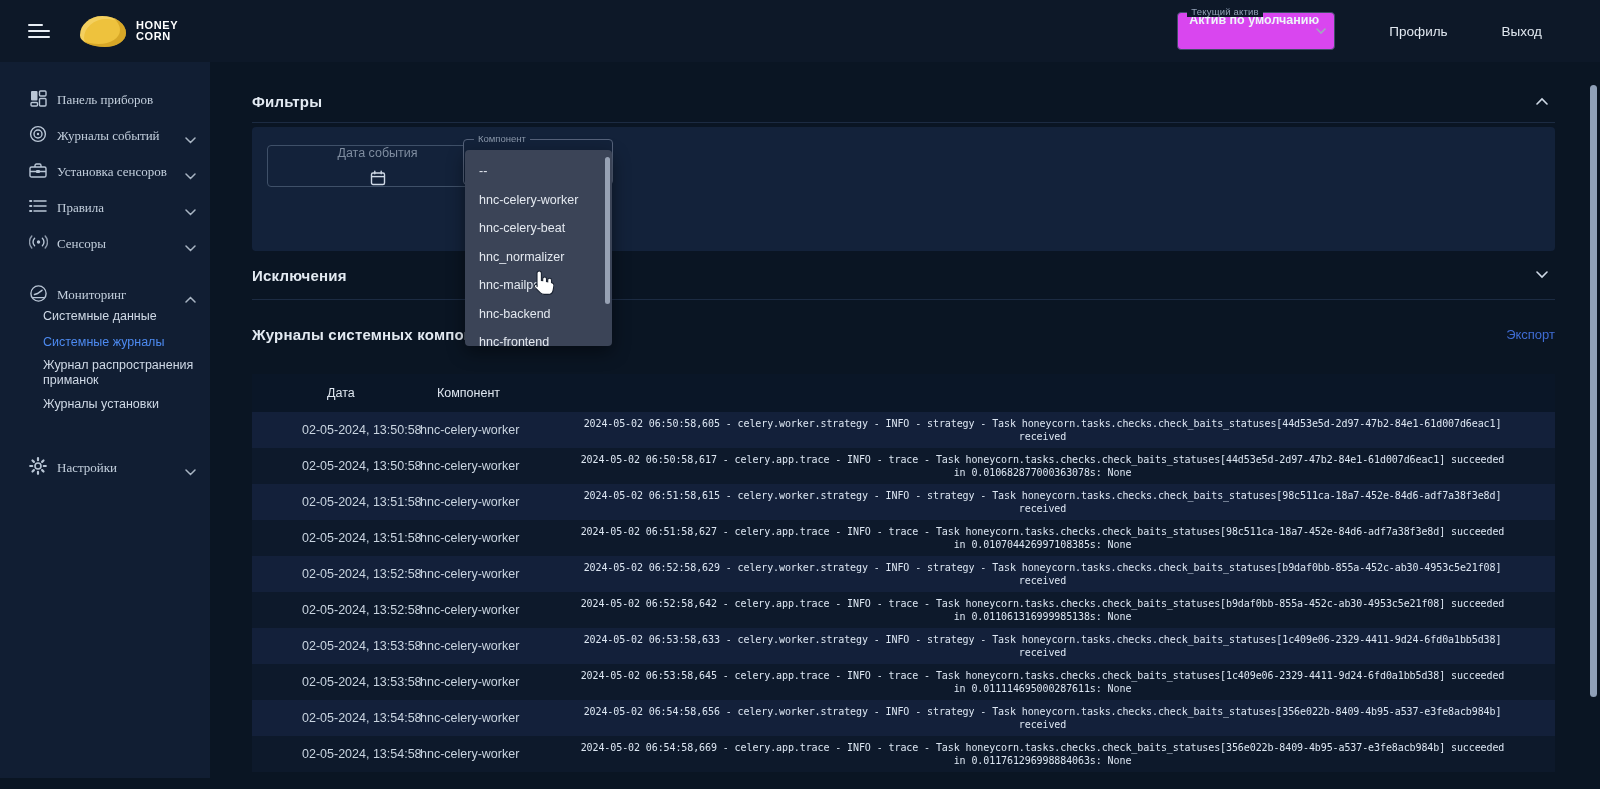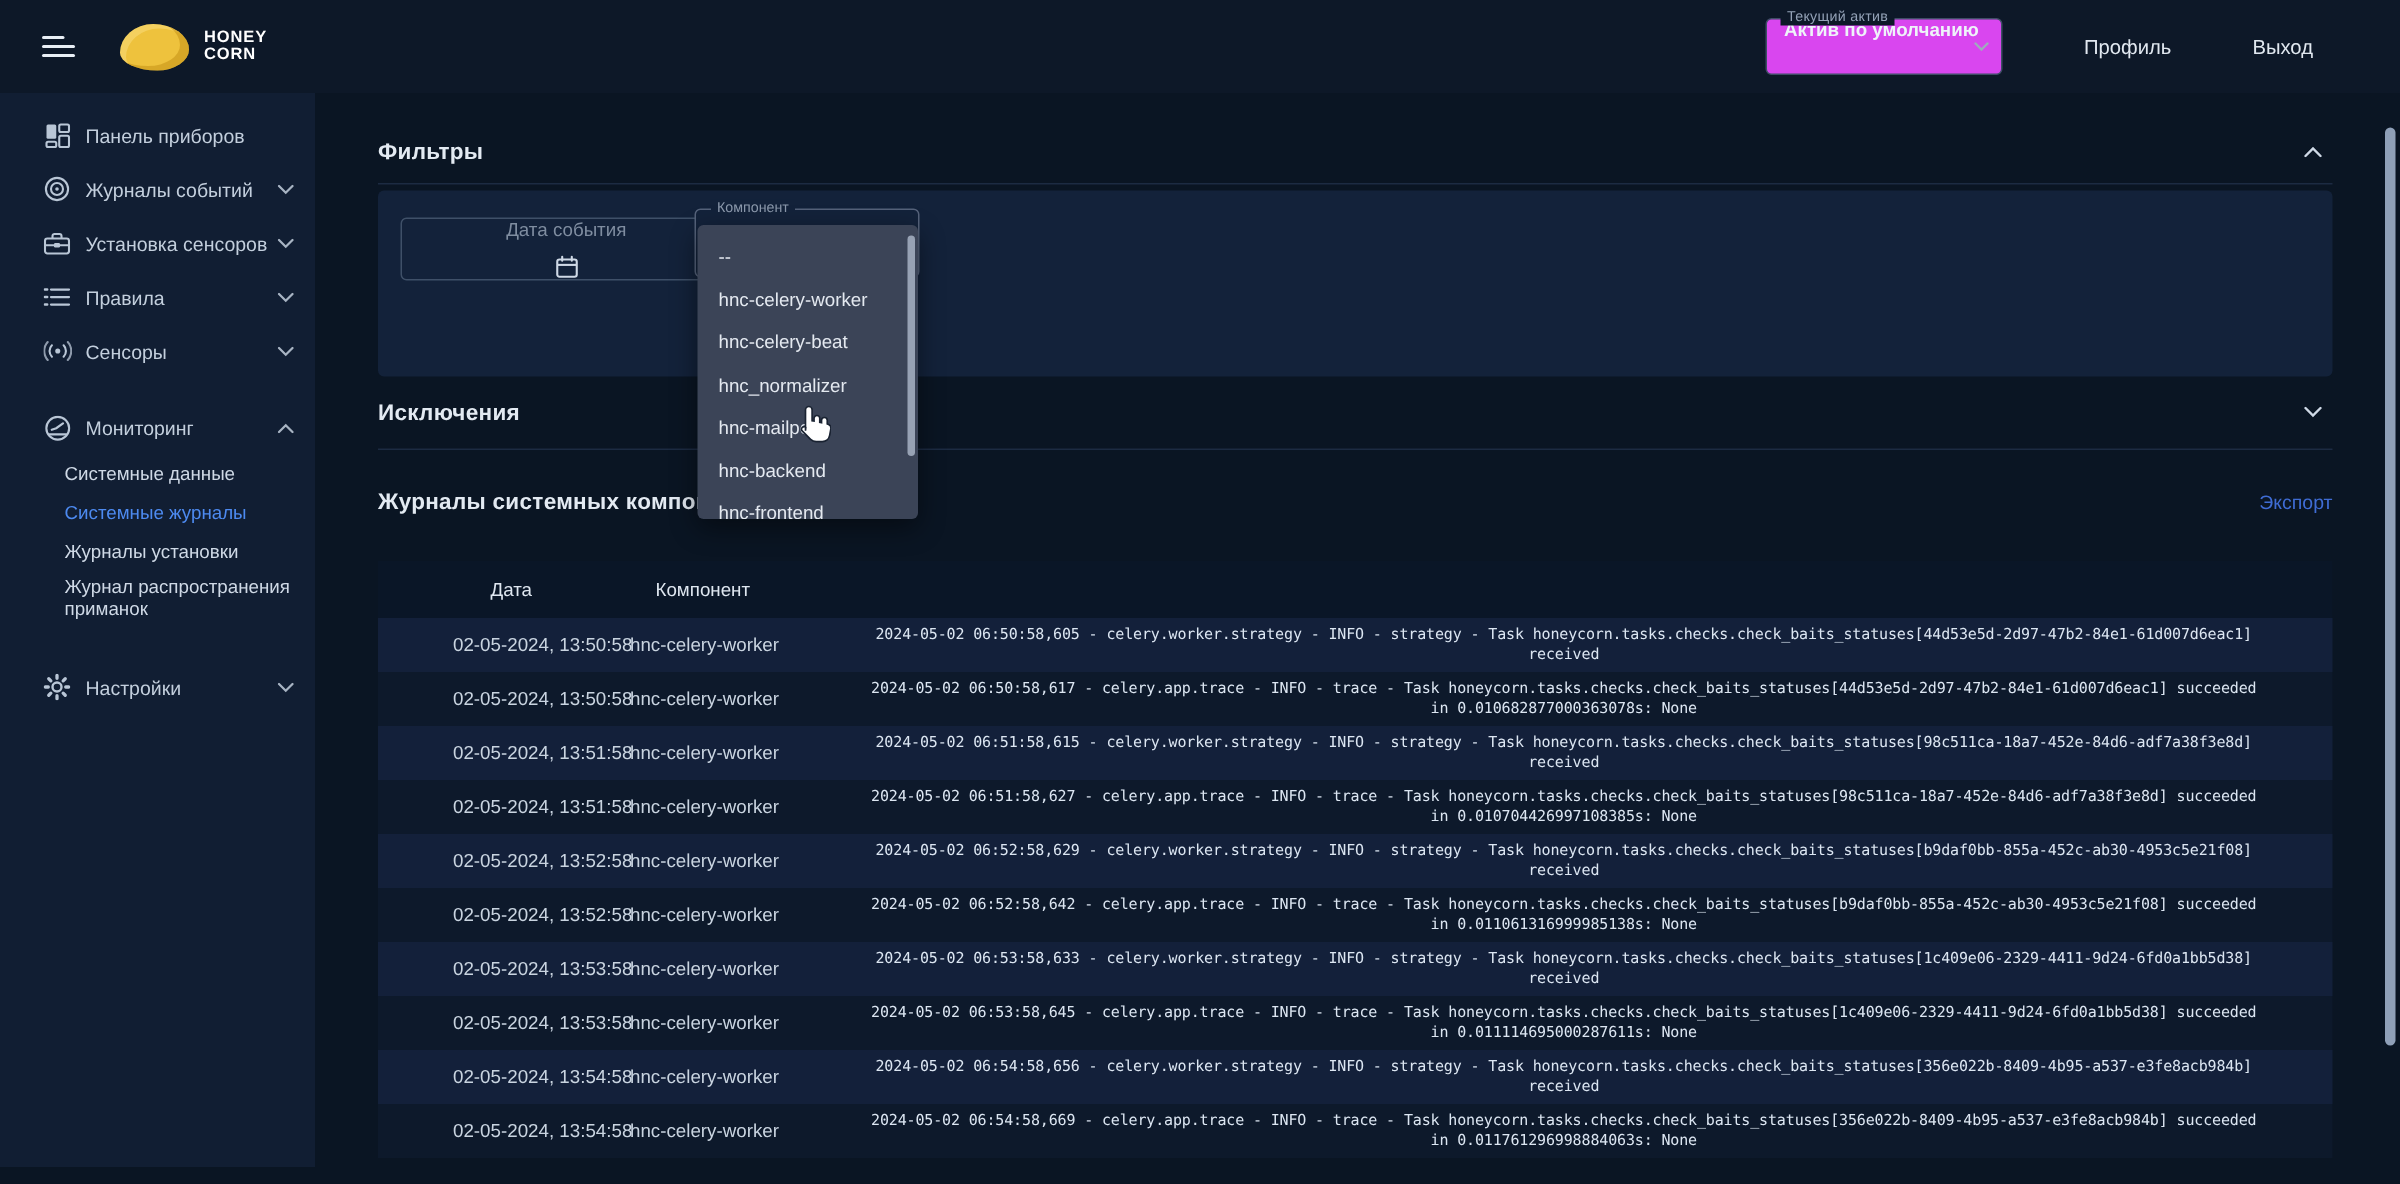--- a/index.html
+++ b/index.html
@@ -44,22 +44,22 @@
   }
   .asset-select .aval{ font-size:12.5px; font-weight:bold; color:#eef3f9; white-space:nowrap; }
   .asset-select .chev{ position:absolute; right:8px; top:15px; }
   .top-link{ font-size:13.5px; color:#e1e8f0; margin-left:54px; cursor:pointer; }
   
   .sidebar{
     position:absolute; left:0; top:62px; width:210px; height:716px;
     background:#111e33; z-index:4; padding-top:10px;
   }
   .s-item{
-    height:36px; display:flex; align-items:center; padding:0 14px 0 28px;
-    color:#c3cfdd; cursor:pointer; font-size:13px;
+    height:36px; display:flex; align-items:flex-end; padding:0 14px 0 28px;
+    color:#c3cfdd; cursor:pointer; font-size:13px;font-family:Liberation Serif, serif;
   }
   .s-item .s-ic{ width:20px; height:20px; margin-right:9px; display:flex; align-items:center; justify-content:center; color:#b9c6d6; }
   .s-item .s-lbl{ flex:1; white-space:nowrap; }
   .s-item .s-chev{ margin-left:auto; opacity:.85; }
   .s-gap{ height:15px; }
   .s-sub{
     min-height:26px; display:flex; align-items:center; padding:3px 14px 3px 43px;
     font-size:12.5px; color:#cfd9e6; cursor:pointer; line-height:15px;
   }
   .s-sub.active{ color:var(--accent); }
@@ -252,25 +252,25 @@
           <path d="M1 1l4.5 4.5L10 1" fill="none" stroke="currentColor" stroke-width="1.5" stroke-linecap="round"></path>
         </svg>
       </span>
   </div>
   <div class="s-sub">
     <span>Системные данные</span>
   </div>
   <div class="s-sub active">
     <span>Системные журналы</span>
   </div>
+  <div class="s-sub wrap">
+    <span>Журнал распространения приманок</span>
+  </div>
   <div class="s-sub">
     <span>Журналы установки</span>
-  </div>
-  <div class="s-sub wrap">
-    <span>Журнал распространения приманок</span>
   </div>
   <div class="s-gap" style="height:23px"></div>
   <div class="s-item">
     <span class="s-ic">
       <svg width="18" height="18" viewBox="0 0 18 18">
           <circle cx="9" cy="9" r="3" fill="none" stroke="currentColor" stroke-width="1.6"></circle>
           <g stroke="currentColor" stroke-width="2.2" stroke-linecap="round">
             <path d="M9 1.2v2M9 14.8v2M1.2 9h2M14.8 9h2M3.5 3.5l1.4 1.4M13.1 13.1l1.4 1.4M14.5 3.5l-1.4 1.4M4.9 13.1l-1.4 1.4"></path>
           </g>
         </svg>

